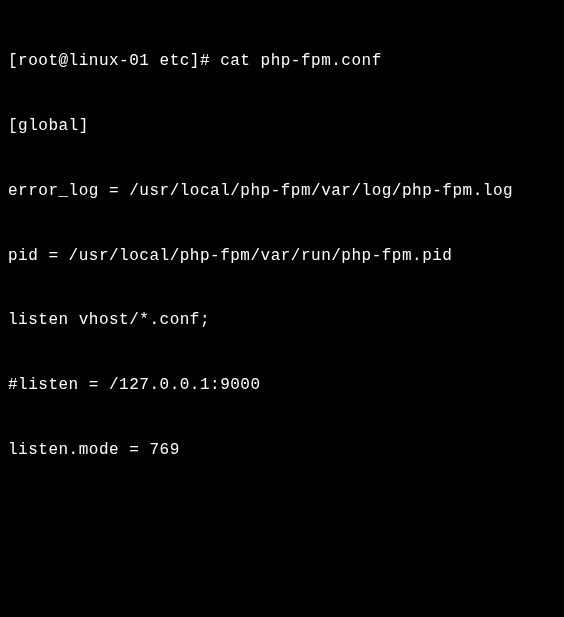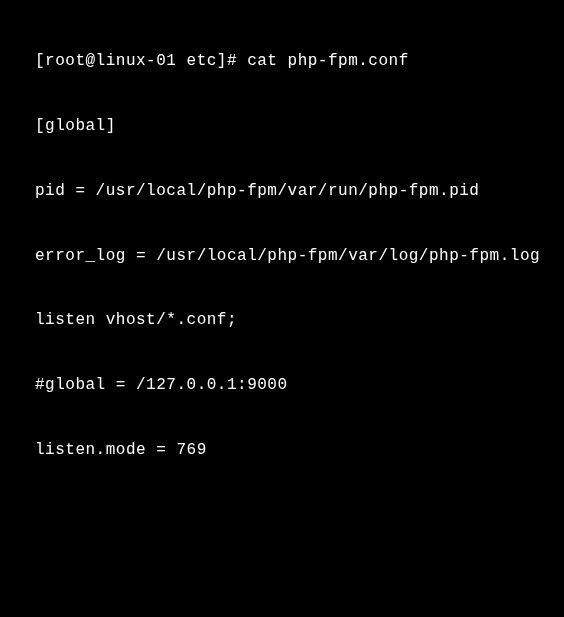--- a/index.html
+++ b/index.html
@@ -17,33 +17,32 @@
       width: 564px;
       height: 617px;
       overflow: hidden;
       letter-spacing: 0.5px;
     }
     .terminal {
       white-space: pre;
     }
     .line {
       display: block;
-      margin-left: 27px;
     }
   </style>
 </head>
 <body>
 
 <div class="terminal">
   <span class="line">[root@linux-01 etc]# cat php-fpm.conf</span>
   <span class="line">[global]</span>
+  <span class="line">error_log = /usr/local/php-fpm/var/log/php-fpm.log</span>
   <span class="line">pid = /usr/local/php-fpm/var/run/php-fpm.pid</span>
-  <span class="line">error_log = /usr/local/php-fpm/var/log/php-fpm.log</span>
   <span class="line">listen vhost/*.conf;</span>
-  <span class="line">#global = /127.0.0.1:9000</span>
+  <span class="line">#listen = /127.0.0.1:9000</span>
   <span class="line">listen.mode = 769</span>
   
   
   
   
   
   
   
   
   

